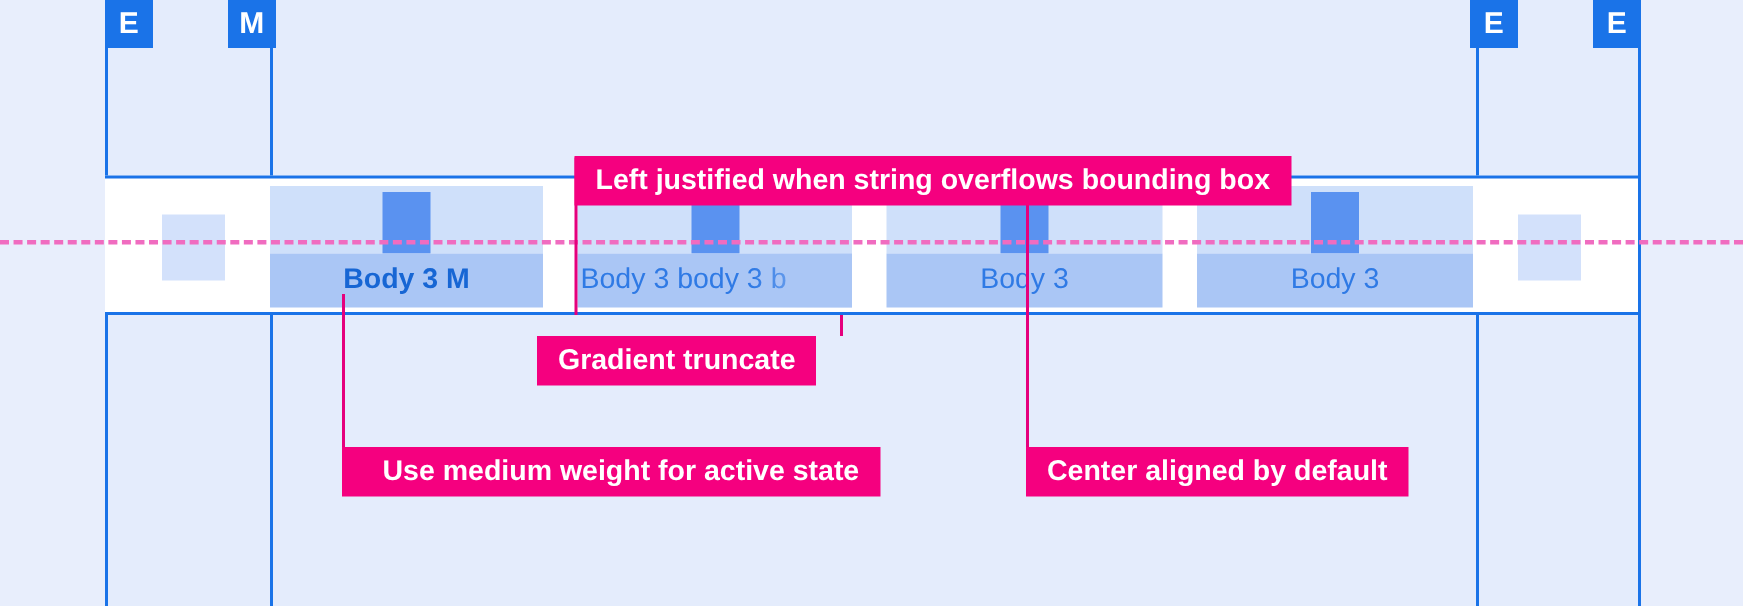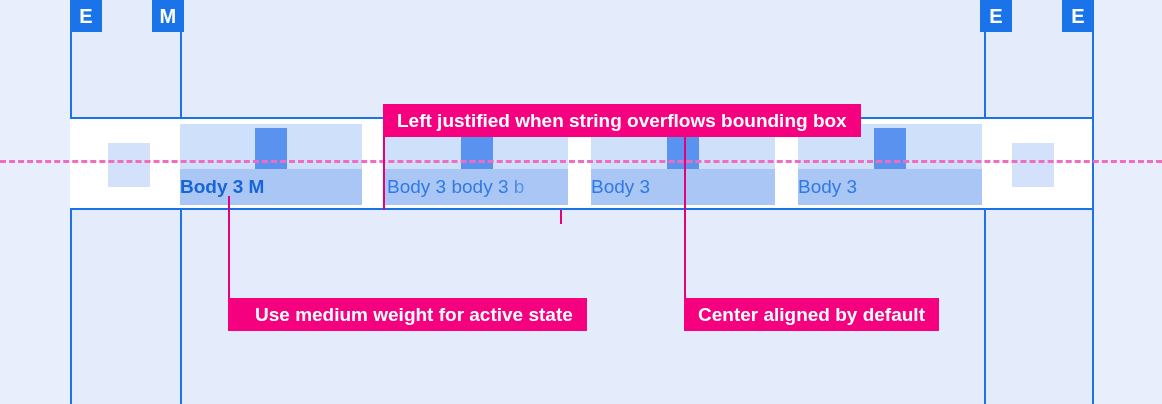--- a/index.html
+++ b/index.html
@@ -105,20 +105,21 @@
     overflow: hidden;
   }
   .item .label {
     position: absolute;
     left: 0;
     right: 0;
     top: 0;
     line-height: 36px;
     font-size: 19px;
     color: #2f7ae5;
+    text-align: center;
     white-space: nowrap;
   }
   .item .label.bold {
     font-weight: 700;
     color: #1766d4;
   }
   .item .label.left {
     text-align: left;
     padding-left: 2px;
   }
@@ -225,16 +226,17 @@
   </div>
 
   <div id="centerline"></div>
 
   <div class="leader" style="left:383px; top:105px; height:105px;"></div>
   <div class="leader" style="left:560px; top:210px; height:14px;"></div>
   <div class="leader" style="left:228px; top:196px; height:102px;"></div>
   <div class="leader" style="left:684px; top:120px; height:178px;"></div>
 
   <div class="callout" style="left:383px; top:72px;margin-top:32px;">Left justified when string overflows bounding box</div>
+  <div class="callout" style="left:358px; top:224px;">Gradient truncate</div>
   <div class="callout" style="left:228px; top:298px;padding-left:27px;">Use medium weight for active state</div>
   <div class="callout" style="left:684px; top:298px;text-align:right;">Center aligned by default</div>
 
 </div>
 
 </body></html>

